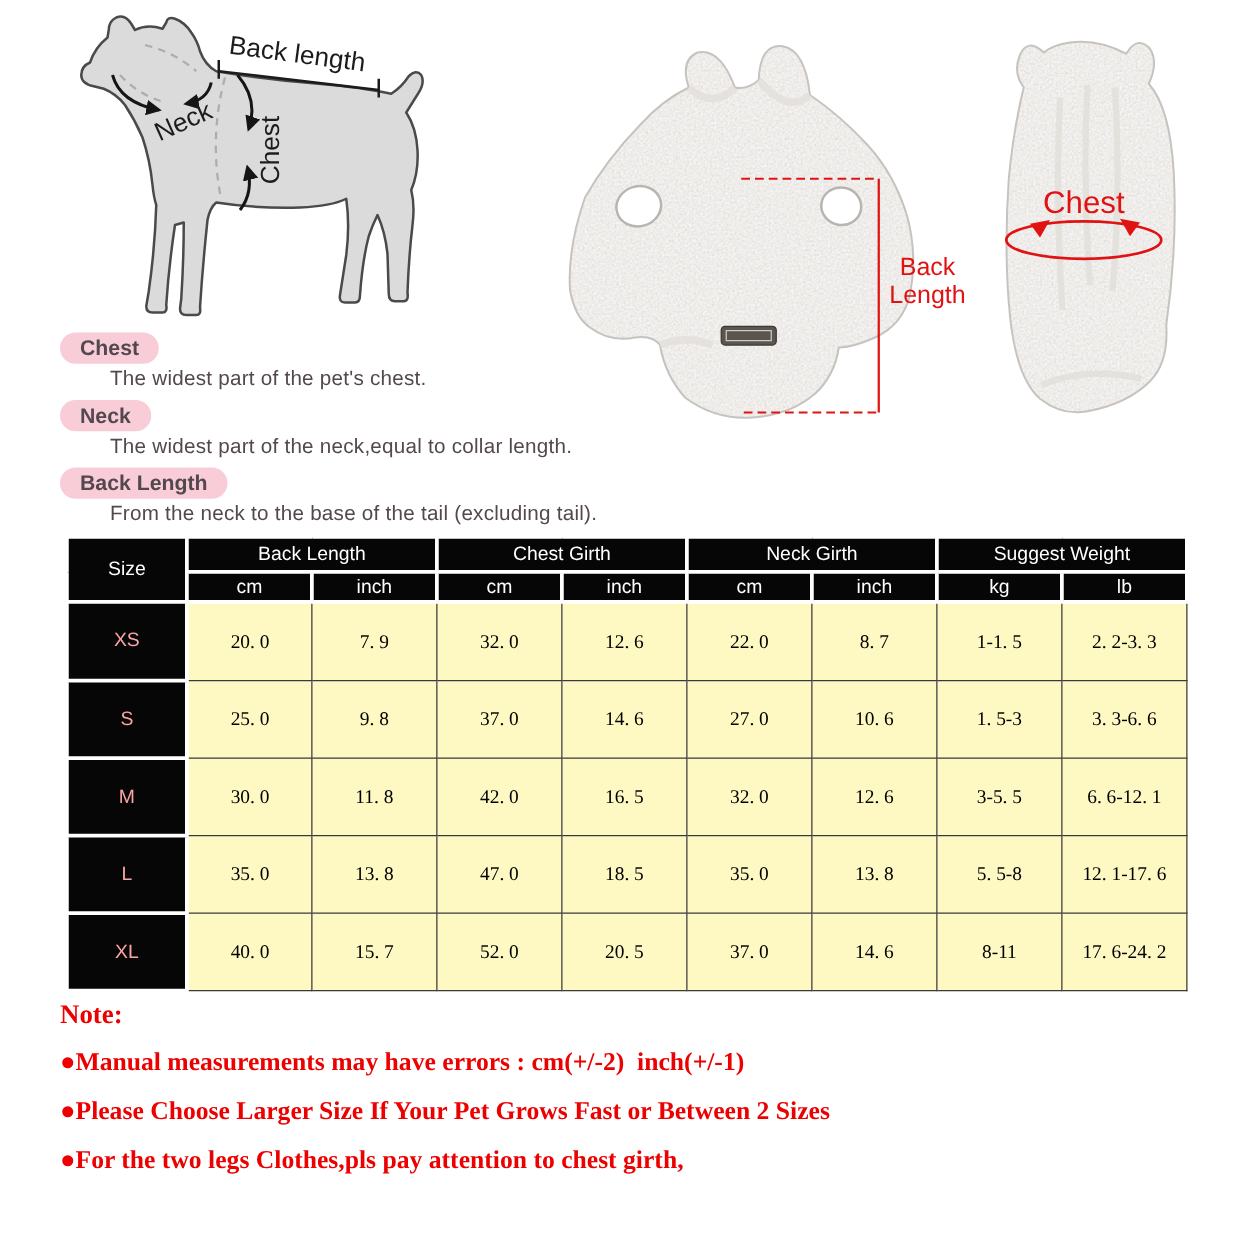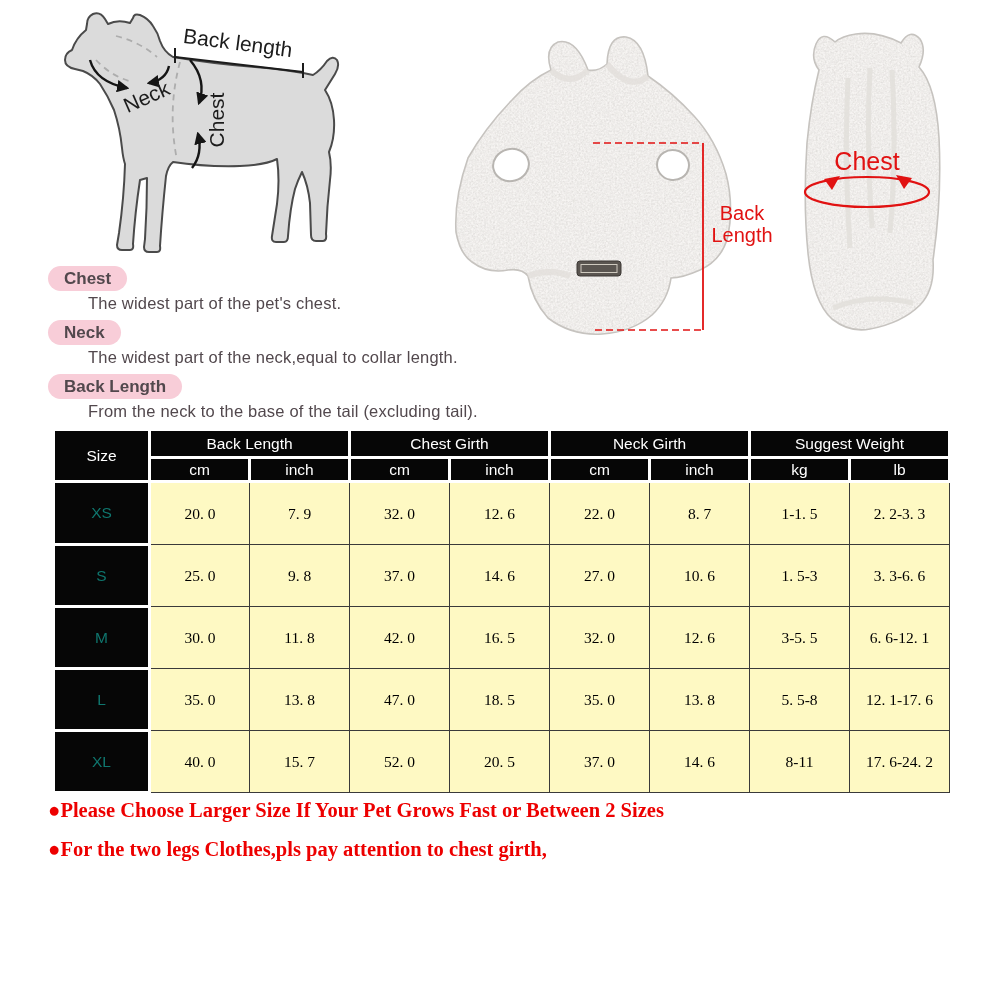--- a/index.html
+++ b/index.html
@@ -19,21 +19,21 @@
              font-family:"Liberation Serif",serif;font-weight:bold;font-size:26px;
              color:#e60000;white-space:pre;}
 
   
   .size-table{position:absolute;left:52px;top:428px;width:896px;border-collapse:collapse;
               table-layout:fixed;}
   .size-table th{background:#060606;color:#fff;font-weight:normal;border:3px solid #fff;
                  font-size:15.5px;padding:0;}
   .size-table thead tr.r1 th{height:25px;}
   .size-table thead tr.r2 th{height:21px;}
-  .size-table td.size-cell{background:#060606;color:#0f766e;text-align:center;
+  .size-table td.size-cell{background:#060606;color:#fca5a5;text-align:center;
                            border:3px solid #fff;font-size:15.5px;}
   .size-table td.val{background:#fef9c3;color:#000;text-align:center;border:1px solid #3a3a3a;
                      font-family:"Liberation Serif",serif;font-size:15.5px;height:59px;
                      white-space:pre;}
 
   
   .notes{position:absolute;left:48px;top:799px;color:#ed0000;
          font-family:"Liberation Serif",serif;font-weight:bold;}
   .notes-title{font-size:21.5px;margin-bottom:15px;}
   .note-line{font-size:20.5px;margin-bottom:16px;white-space:pre;}
@@ -250,17 +250,19 @@
         <td class="val">20. 5</td>
         <td class="val">37. 0</td>
         <td class="val">14. 6</td>
         <td class="val">8-11</td>
         <td class="val">17. 6-24. 2</td>
       </tr>
     </tbody>
   </table>
 
   <div class="notes">
+    <div class="notes-title">Note:</div>
+    <div class="note-line">●Manual measurements may have errors : cm(+/-2)  inch(+/-1)</div>
     <div class="note-line">●Please Choose Larger Size If Your Pet Grows Fast or Between 2 Sizes</div>
     <div class="note-line">●For the two legs Clothes,pls pay attention to chest girth,</div>
   </div>
 
 </div>
 
 </body></html>

